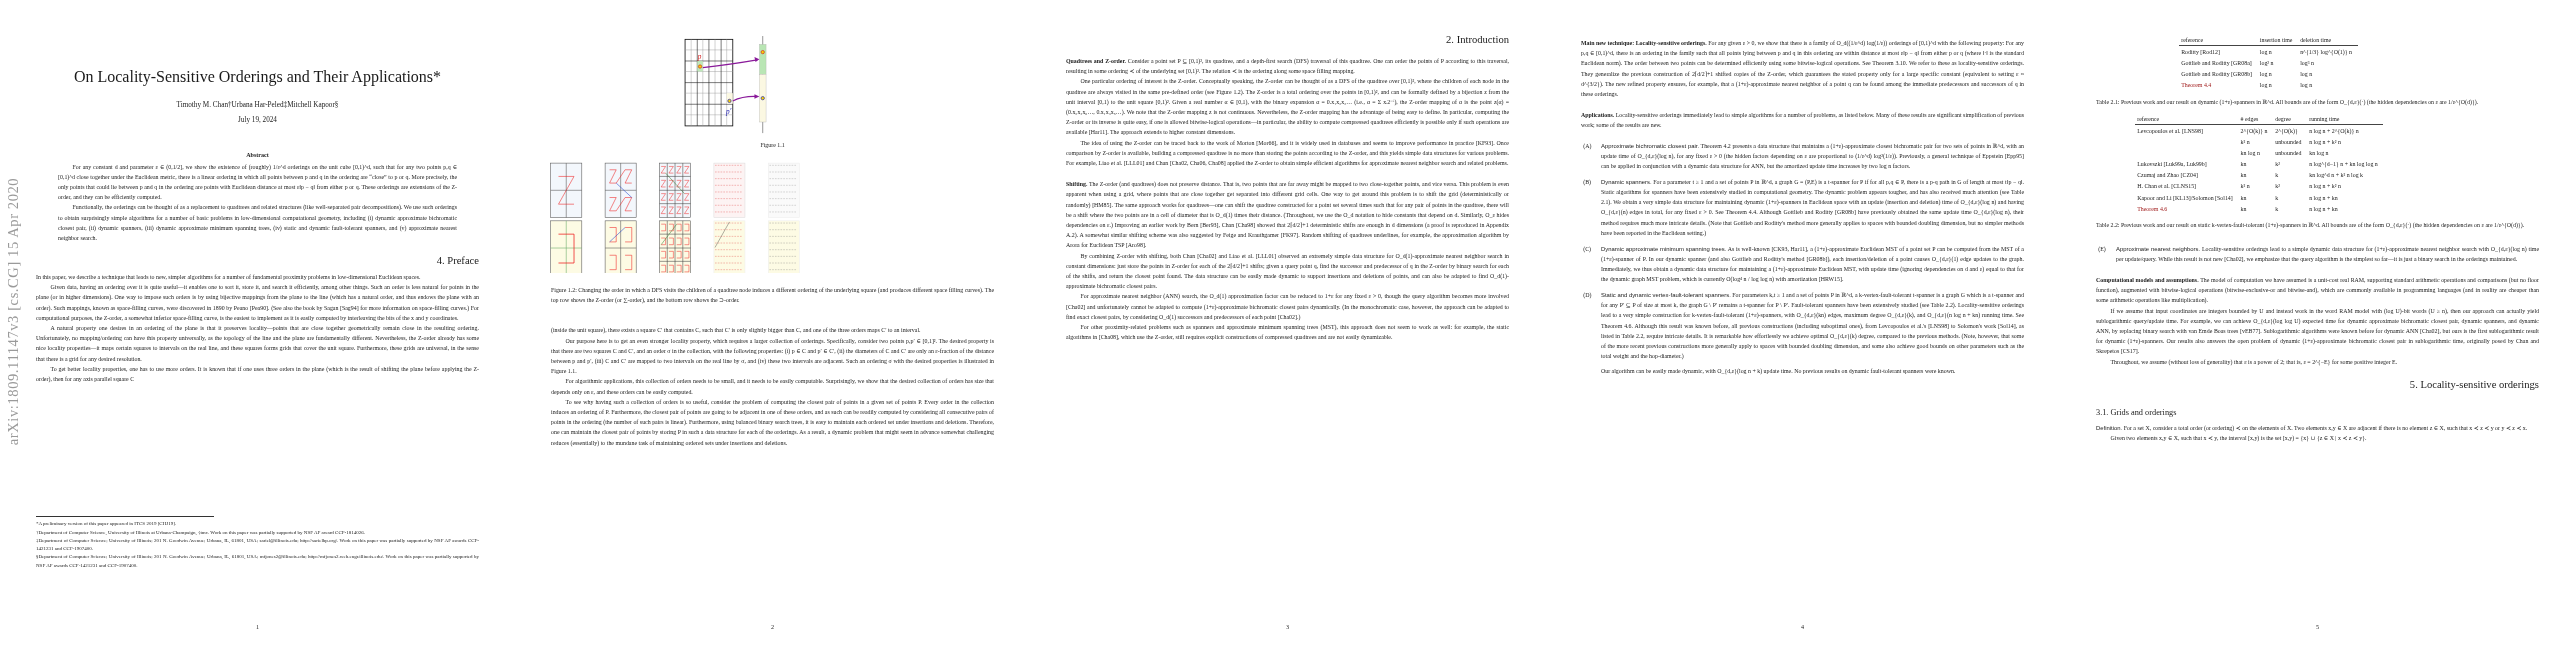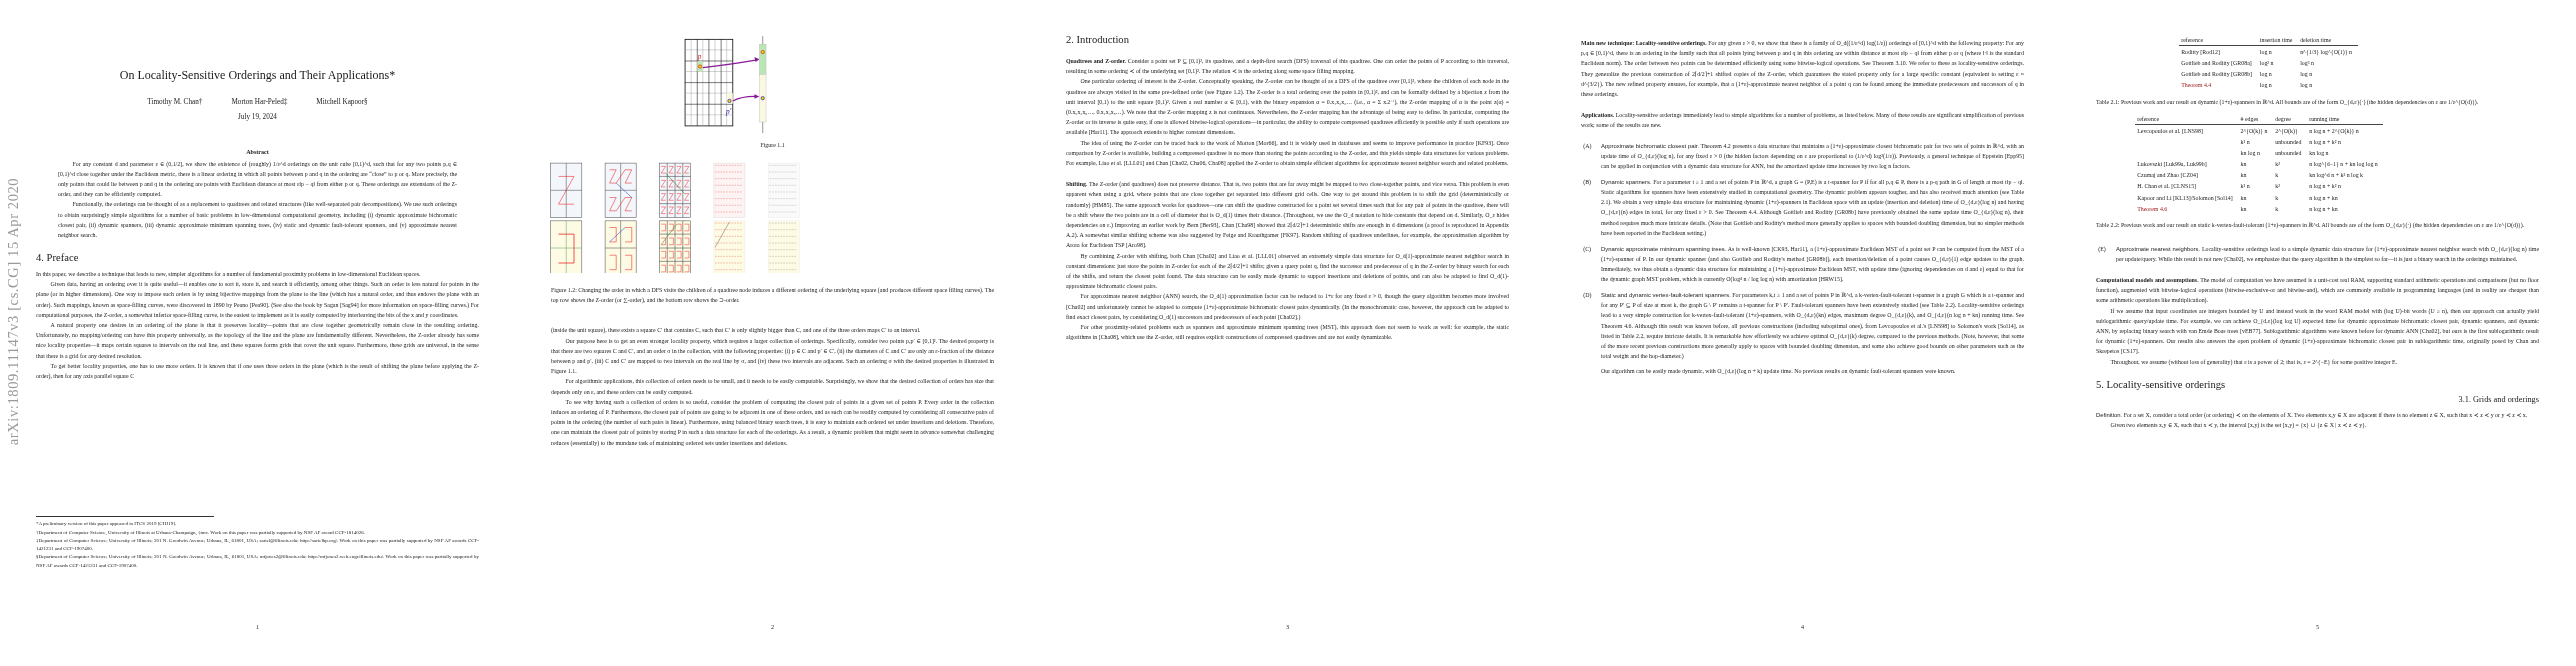--- a/index.html
+++ b/index.html
@@ -11,26 +11,26 @@
   p, .para { font-size: 5.9px; line-height: 10.2px; text-align: justify; }
   .indent { text-indent: 14.5px; }
   .runin { font-weight: bold; }
   .sans { font-family: "Liberation Sans", "DejaVu Sans", sans-serif; }
   .xref { color: #a01c1c; }
   .pagenum { position: absolute; left: 0; width: 515px; text-align: center; font-size: 6.1px; }
   .arxiv-stamp { position: absolute; left: 3.3px; top: 156px; width: 20px; height: 311px;
     display: flex; align-items: center; justify-content: center; }
   .arxiv-stamp span { display: block; transform: rotate(-90deg); white-space: nowrap;
     font-family: "Liberation Serif", serif; font-size: 14.5px; color: #9a9a9a; letter-spacing: 0.6px; }
-  .title { text-align: center; font-size: 12px; margin-top: 0; }
-  .authors { display: flex; justify-content: center; gap: 29px; font-size: 7.2px; }
+  .title { text-align: center; font-size: 16px; margin-top: 0; }
+  .authors { display: flex; justify-content: center; font-size: 7.2px; }
   .date { text-align: center; font-size: 7.2px; }
   .abs-head { text-align: center; font-weight: bold; font-size: 6.1px; }
   .abstract { margin: 0 22px; }
-  h2.sec { font-size: 10.6px; font-weight: normal; }
+  h2.sec { font-size: 10.6px; font-weight: normal; text-align: right; }
   h3.subsec { font-size: 8.3px; font-weight: normal; }
   .footnotes { font-size: 5px; line-height: 8.3px; text-align: justify; }
   .footnotes .rule { width: 178px; border-top: 0.6px solid #333; margin-bottom: 3.3px; }
   .figcap { font-size: 5.9px; line-height: 10.2px; }
   .item { display: flex; gap: 3.3px; margin-left: 2.2px; }
   .item .lbl { width: 14.5px; flex-shrink: 0; }
   .item .body { flex: 1; }
   table.res { border-collapse: collapse; font-size: 5.9px; }
   table.res th { font-weight: normal; text-align: left; padding: 1.1px 5.6px 2.2px 2.2px; border-bottom: 0.6px solid #444; }
   table.res td { padding: 0.6px 5.6px 0.6px 2.2px; line-height: 10px; }
@@ -42,21 +42,21 @@
 <div class="strip">
 
   <div class="page">
     <div class="arxiv-stamp">
       <span>arXiv:1809.11147v3  [cs.CG]  15 Apr 2020</span>
     </div>
     <div class="content" style="top:68px;">
       <div class="title">On Locality-Sensitive Orderings and Their Applications*</div>
       <div class="authors" style="margin-top:14.5px;">
         <span>Timothy M. Chan†</span>
-        <span>Morton Har-Peled‡</span>
+        <span>Urbana Har-Peled‡</span>
         <span>Mitchell Kapoor§</span>
       </div>
       <div class="date" style="margin-top:7.8px;">July 19, 2024</div>
       <div class="abs-head" style="margin-top:28px;">Abstract</div>
       <div class="abstract" style="margin-top:3.3px;">
         <p class="indent">For any constant d and parameter ε ∈ (0,1/2], we show the existence of (roughly) 1/ε^d orderings on the unit cube [0,1)^d, such that for any two points p,q ∈ [0,1)^d close together under the Euclidean metric, there is a linear ordering in which all points between p and q in the ordering are “close” to p or q. More precisely, the only points that could lie between p and q in the ordering are points with Euclidean distance at most ε‖p − q‖ from either p or q. These orderings are extensions of the Z-order, and they can be efficiently computed.</p>
         <p class="indent">Functionally, the orderings can be thought of as a replacement to quadtrees and related structures (like well-separated pair decompositions). We use such orderings to obtain surprisingly simple algorithms for a number of basic problems in low-dimensional computational geometry, including (i) dynamic approximate bichromatic closest pair, (ii) dynamic spanners, (iii) dynamic approximate minimum spanning trees, (iv) static and dynamic fault-tolerant spanners, and (v) approximate nearest neighbor search.</p>
       </div>
       <h2 class="sec" style="margin-top:12.2px;">4. Preface</h2>
       <div style="margin-top:5.6px;">
@@ -337,21 +337,21 @@
       </table>
       <p style="margin-top:5.6px;">Table 2.2: Previous work and our result on static k-vertex-fault-tolerant (1+ε)-spanners in ℝ^d. All bounds are of the form O_{d,ε}(·) (the hidden dependencies on ε are 1/ε^{O(d)}).</p>
       <div class="item para" style="margin-top:13.3px;">
         <span class="lbl">(E)</span>
         <div class="body" style="text-align:justify;"><span class="sans">Approximate nearest neighbors.</span> <span>Locality-sensitive orderings lead to a simple dynamic data structure for (1+ε)-approximate nearest neighbor search with O_{d,ε}(log n) time per update/query. While this result is not new [Cha02], we emphasize that the query algorithm is the simplest so far—it is just a binary search in the orderings maintained.</span></div>
       </div>
       <p style="margin-top:11px;"><span class="runin">Computational models and assumptions.</span> <span>The model of computation we have assumed is a unit-cost real RAM, supporting standard arithmetic operations and comparisons (but no floor function), augmented with bitwise-logical operations (bitwise-exclusive-or and bitwise-and), which are commonly available in programming languages (and in reality are cheaper than some arithmetic operations like multiplication).</span></p>
       <p class="indent">If we assume that input coordinates are integers bounded by U and instead work in the word RAM model with (log U)-bit words (U ≥ n), then our approach can actually yield sublogarithmic query/update time. For example, we can achieve O_{d,ε}(log log U) expected time for dynamic approximate bichromatic closest pair, dynamic spanners, and dynamic ANN, by replacing binary search with van Emde Boas trees [vEB77]. Sublogarithmic algorithms were known before for dynamic ANN [Cha02], but ours is the first sublogarithmic result for dynamic (1+ε)-spanners. Our results also answers the open problem of dynamic (1+ε)-approximate bichromatic closest pair in sublogarithmic time, originally posed by Chan and Skrepetos [CS17].</p>
       <p class="indent">Throughout, we assume (without loss of generality) that ε is a power of 2; that is, ε = 2^{−E} for some positive integer E.</p>
       <h2 class="sec" style="margin-top:12.2px;">5. Locality-sensitive orderings</h2>
-      <h3 class="subsec" style="margin-top:5px;text-align:right;">3.1. Grids and orderings</h3>
+      <h3 class="subsec" style="margin-top:18px;">3.1. Grids and orderings</h3>
       <p style="margin-top:5.6px;"><span class="sans">Definition.</span> <span>For a set X, consider a total order (or ordering) ≺ on the elements of X. Two elements x,y ∈ X are adjacent if there is no element z ∈ X, such that x ≺ z ≺ y or y ≺ z ≺ x.</span></p>
       <p class="indent">Given two elements x,y ∈ X, such that x ≺ y, the interval [x,y) is the set [x,y) = {x} ∪ {z ∈ X | x ≺ z ≺ y}.</p>
     </div>
     <div class="pagenum" style="top:624px;">5</div>
   </div>
 
 </div>
 
 
 </body></html>

